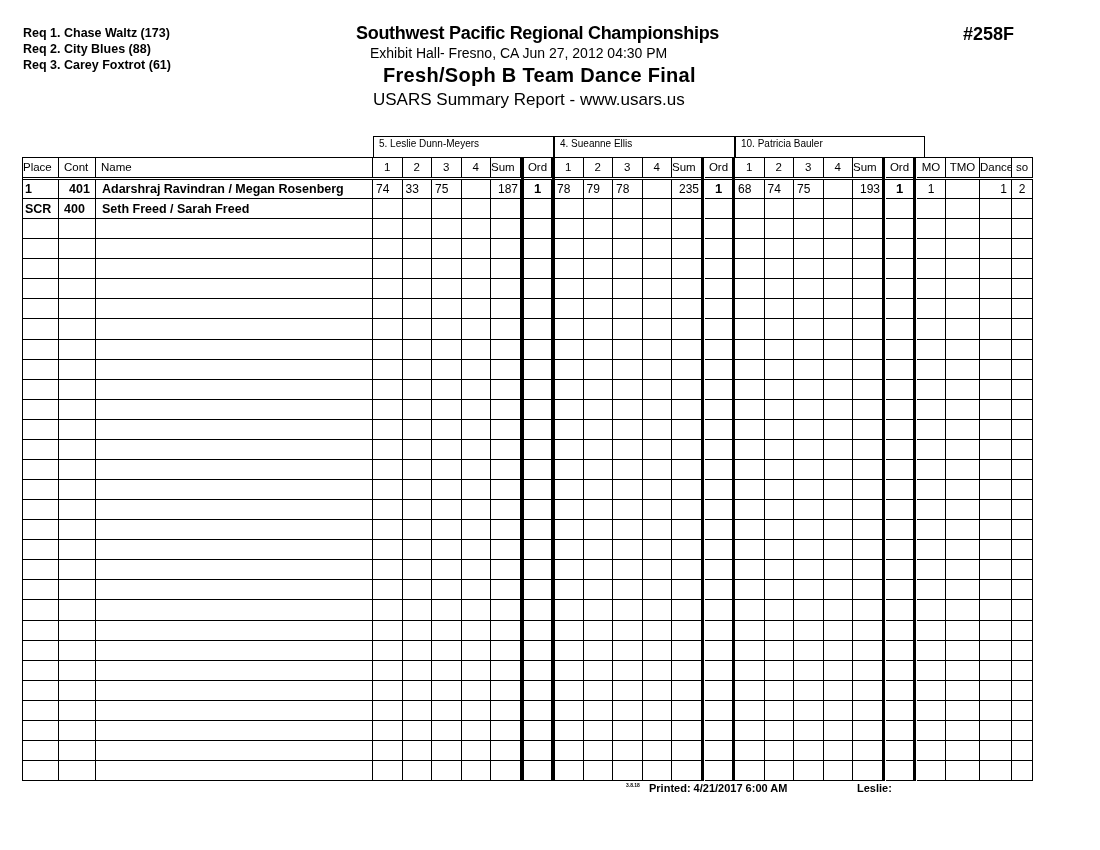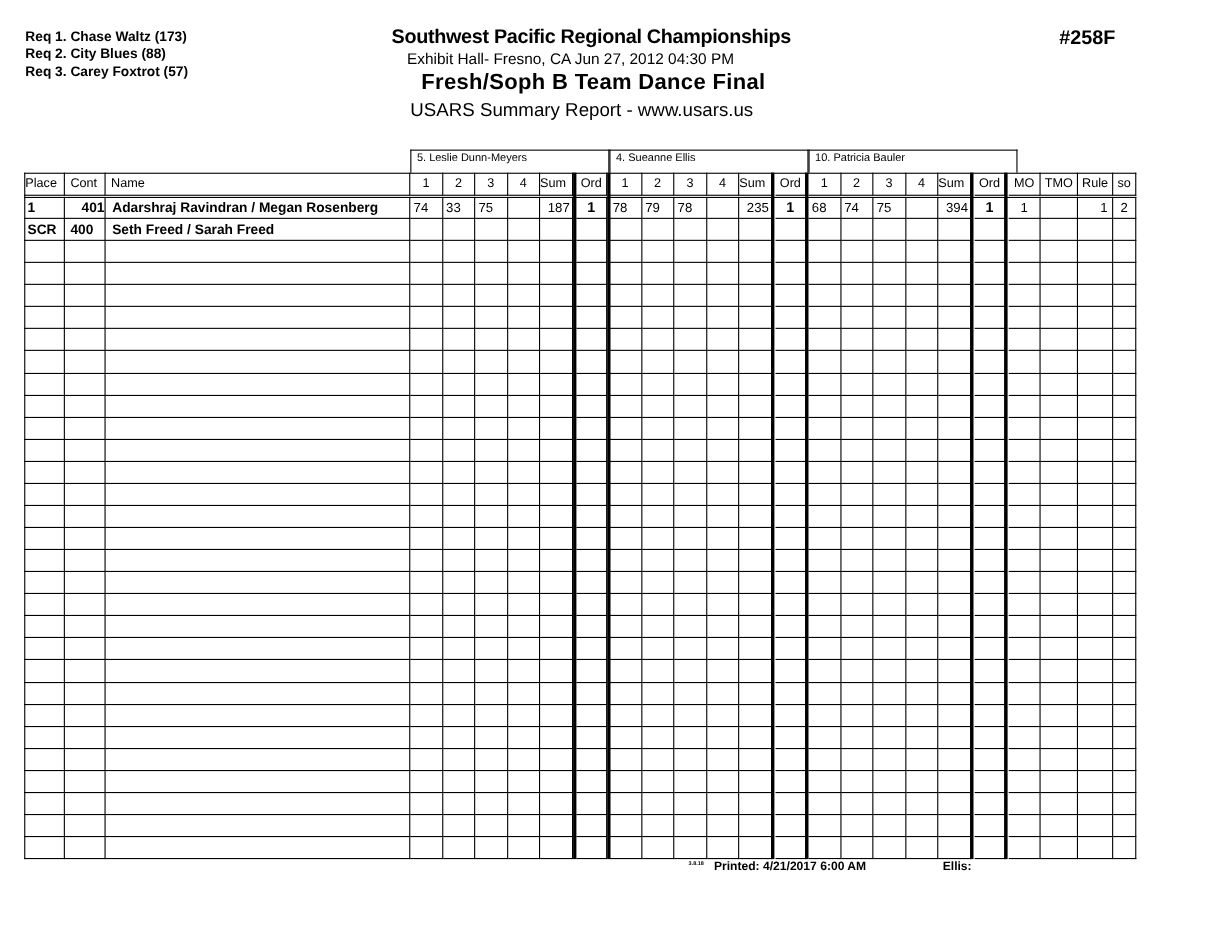--- a/index.html
+++ b/index.html
@@ -22,21 +22,21 @@
 
   .footer { position:absolute; top:782px; font-size:11px; font-weight:bold; white-space:nowrap; }
   .ver { position:absolute; left:626px; top:782px; font-size:5px; font-weight:bold; }
 </style>
 </head>
 <body>
 
 <div class="req">
   <div>Req  1.  Chase Waltz (173)</div>
   <div>Req  2.  City Blues (88)</div>
-  <div>Req  3.  Carey Foxtrot (57)</div>
+  <div>Req  3.  Carey Foxtrot (61)</div>
 </div>
 
 <div class="t1">Southwest Pacific Regional Championships</div>
 <div class="t2">Exhibit Hall-  Fresno, CA  Jun 27, 2012  04:30 PM</div>
 <div class="t3">Fresh/Soph B Team Dance Final</div>
 <div class="t4">USARS Summary Report - www.usars.us</div>
 <div class="evnum">#258F</div>
 
 <div class="judge-box" style="left:373px;width:181px;">5.  Leslie Dunn-Meyers</div>
 <div class="judge-box" style="left:554px;width:181px;">4.  Sueanne Ellis</div>
@@ -61,43 +61,43 @@
     <div class="cell hdr" style="left: 650px; top: 0px; width: 30px; height: 21px; line-height: 21px; text-align: left; padding-left: 0px;">Sum</div>
     <div class="cell hdr" style="left: 683px; top: 0px; width: 28px; height: 21px; line-height: 21px; text-align: center; padding-left: 0px;">Ord</div>
     <div class="cell hdr" style="left: 713px; top: 0px; width: 29.5px; height: 21px; line-height: 21px; text-align: center; padding-left: 0px;">1</div>
     <div class="cell hdr" style="left: 742.5px; top: 0px; width: 29.5px; height: 21px; line-height: 21px; text-align: center; padding-left: 0px;">2</div>
     <div class="cell hdr" style="left: 772px; top: 0px; width: 29.5px; height: 21px; line-height: 21px; text-align: center; padding-left: 0px;">3</div>
     <div class="cell hdr" style="left: 801.5px; top: 0px; width: 29.5px; height: 21px; line-height: 21px; text-align: center; padding-left: 0px;">4</div>
     <div class="cell hdr" style="left: 831px; top: 0px; width: 30px; height: 21px; line-height: 21px; text-align: left; padding-left: 0px;">Sum</div>
     <div class="cell hdr" style="left: 864px; top: 0px; width: 28px; height: 21px; line-height: 21px; text-align: center; padding-left: 0px;">Ord</div>
     <div class="cell hdr" style="left: 895px; top: 0px; width: 29px; height: 21px; line-height: 21px; text-align: center; padding-left: 0px;">MO</div>
     <div class="cell hdr" style="left: 924px; top: 0px; width: 34px; height: 21px; line-height: 21px; text-align: center; padding-left: 0px;">TMO</div>
-    <div class="cell hdr" style="left: 958px; top: 0px; width: 32px; height: 21px; line-height: 21px; text-align: center; padding-left: 0px;">Rule</div>
+    <div class="cell hdr" style="left: 958px; top: 0px; width: 32px; height: 21px; line-height: 21px; text-align: center; padding-left: 0px;">Dance</div>
     <div class="cell hdr" style="left: 990px; top: 0px; width: 21px; height: 21px; line-height: 21px; text-align: center; padding-left: 0px;">so</div>
     <div class="hline" style="left: 0px; top: 22px; width: 1011px;"></div>
     <div class="cell" style="left: 0px; top: 22px; width: 37px; height: 20.07px; line-height: 20px; text-align: left; padding-left: 3px; font-weight: bold; font-size: 12.5px;">1</div>
-    <div class="cell" style="left: 37px; top: 22px; width: 37px; height: 20.07px; line-height: 20px; text-align: right; padding-left: 5px; font-weight: bold; font-size: 12.5px;">401</div>
+    <div class="cell" style="left: 37px; top: 22px; width: 37px; height: 20.07px; line-height: 20px; text-align: center; padding-left: 5px; font-weight: bold; font-size: 12.5px;">401</div>
     <div class="cell" style="left: 74px; top: 22px; width: 277px; height: 20.07px; line-height: 20px; text-align: left; padding-left: 6px; font-weight: bold; font-size: 12.5px;">Adarshraj Ravindran / Megan Rosenberg</div>
     <div class="cell" style="left: 351px; top: 22px; width: 29.5px; height: 20.07px; line-height: 20px; text-align: left; padding-left: 3px; padding-right: 0px; font-size: 12px;">74</div>
     <div class="cell" style="left: 380.5px; top: 22px; width: 29.5px; height: 20.07px; line-height: 20px; text-align: left; padding-left: 3px; padding-right: 0px; font-size: 12px;">33</div>
     <div class="cell" style="left: 410px; top: 22px; width: 29.5px; height: 20.07px; line-height: 20px; text-align: left; padding-left: 3px; padding-right: 0px; font-size: 12px;">75</div>
     <div class="cell" style="left: 439.5px; top: 22px; width: 29.5px; height: 20.07px; line-height: 20px; text-align: left; padding-left: 3px; padding-right: 0px; font-size: 12px;"></div>
     <div class="cell" style="left: 469px; top: 22px; width: 30px; height: 20.07px; line-height: 20px; text-align: right; padding-left: 0px; padding-right: 2px; font-size: 12px;">187</div>
     <div class="cell" style="left: 502px; top: 22px; width: 28px; height: 20.07px; line-height: 20px; text-align: center; padding-left: 0px; padding-right: 0px; font-size: 13px; font-weight: bold;">1</div>
     <div class="cell" style="left: 532px; top: 22px; width: 29.5px; height: 20.07px; line-height: 20px; text-align: left; padding-left: 3px; padding-right: 0px; font-size: 12px;">78</div>
     <div class="cell" style="left: 561.5px; top: 22px; width: 29.5px; height: 20.07px; line-height: 20px; text-align: left; padding-left: 3px; padding-right: 0px; font-size: 12px;">79</div>
     <div class="cell" style="left: 591px; top: 22px; width: 29.5px; height: 20.07px; line-height: 20px; text-align: left; padding-left: 3px; padding-right: 0px; font-size: 12px;">78</div>
     <div class="cell" style="left: 620.5px; top: 22px; width: 29.5px; height: 20.07px; line-height: 20px; text-align: left; padding-left: 3px; padding-right: 0px; font-size: 12px;"></div>
     <div class="cell" style="left: 650px; top: 22px; width: 30px; height: 20.07px; line-height: 20px; text-align: right; padding-left: 0px; padding-right: 2px; font-size: 12px;">235</div>
     <div class="cell" style="left: 683px; top: 22px; width: 28px; height: 20.07px; line-height: 20px; text-align: center; padding-left: 0px; padding-right: 0px; font-size: 13px; font-weight: bold;">1</div>
     <div class="cell" style="left: 713px; top: 22px; width: 29.5px; height: 20.07px; line-height: 20px; text-align: left; padding-left: 3px; padding-right: 0px; font-size: 12px;">68</div>
     <div class="cell" style="left: 742.5px; top: 22px; width: 29.5px; height: 20.07px; line-height: 20px; text-align: left; padding-left: 3px; padding-right: 0px; font-size: 12px;">74</div>
     <div class="cell" style="left: 772px; top: 22px; width: 29.5px; height: 20.07px; line-height: 20px; text-align: left; padding-left: 3px; padding-right: 0px; font-size: 12px;">75</div>
     <div class="cell" style="left: 801.5px; top: 22px; width: 29.5px; height: 20.07px; line-height: 20px; text-align: left; padding-left: 3px; padding-right: 0px; font-size: 12px;"></div>
-    <div class="cell" style="left: 831px; top: 22px; width: 30px; height: 20.07px; line-height: 20px; text-align: right; padding-left: 0px; padding-right: 2px; font-size: 12px;">394</div>
+    <div class="cell" style="left: 831px; top: 22px; width: 30px; height: 20.07px; line-height: 20px; text-align: right; padding-left: 0px; padding-right: 2px; font-size: 12px;">193</div>
     <div class="cell" style="left: 864px; top: 22px; width: 28px; height: 20.07px; line-height: 20px; text-align: center; padding-left: 0px; padding-right: 0px; font-size: 13px; font-weight: bold;">1</div>
     <div class="cell" style="left: 895px; top: 22px; width: 29px; height: 20.07px; line-height: 20px; text-align: center; padding-right: 0px; font-size: 12px;">1</div>
     <div class="cell" style="left: 924px; top: 22px; width: 34px; height: 20.07px; line-height: 20px; text-align: center; padding-right: 0px; font-size: 12px;"></div>
     <div class="cell" style="left: 958px; top: 22px; width: 32px; height: 20.07px; line-height: 20px; text-align: right; padding-right: 4px; font-size: 12px;">1</div>
     <div class="cell" style="left: 990px; top: 22px; width: 21px; height: 20.07px; line-height: 20px; text-align: center; padding-right: 0px; font-size: 12px;">2</div>
     <div class="cell" style="left: 0px; top: 42.07px; width: 37px; height: 20.07px; line-height: 20px; text-align: left; padding-left: 3px; font-weight: bold; font-size: 12.5px;">SCR</div>
     <div class="cell" style="left: 37px; top: 42.07px; width: 37px; height: 20.07px; line-height: 20px; text-align: left; padding-left: 5px; font-weight: bold; font-size: 12.5px;">400</div>
     <div class="cell" style="left: 74px; top: 42.07px; width: 277px; height: 20.07px; line-height: 20px; text-align: left; padding-left: 6px; font-weight: bold; font-size: 12.5px;">Seth Freed / Sarah Freed</div>
     <div class="cell" style="left: 351px; top: 42.07px; width: 29.5px; height: 20.07px; line-height: 20px; text-align: left; padding-left: 3px; padding-right: 0px; font-size: 12px;"></div>
     <div class="cell" style="left: 380.5px; top: 42.07px; width: 29.5px; height: 20.07px; line-height: 20px; text-align: left; padding-left: 3px; padding-right: 0px; font-size: 12px;"></div>
@@ -824,13 +824,13 @@
     <div class="thick" style="left: 499px; top: 0px; height: 624.1px;"></div>
     <div class="thick" style="left: 530px; top: 0px; height: 624.1px;"></div>
     <div class="thick" style="left: 679px; top: 0px; height: 624.1px;"></div>
     <div class="thick" style="left: 710px; top: 0px; height: 624.1px;"></div>
     <div class="thick" style="left: 860px; top: 0px; height: 624.1px;"></div>
     <div class="thick" style="left: 891px; top: 0px; height: 624.1px;"></div>
   </div>
 
 <div class="ver">3.8.18</div>
 <div class="footer" style="left:649px;">Printed:  4/21/2017  6:00 AM</div>
-<div class="footer" style="left:857px;">Ellis:</div>
+<div class="footer" style="left:857px;">Leslie:</div>
 
 </body></html>

